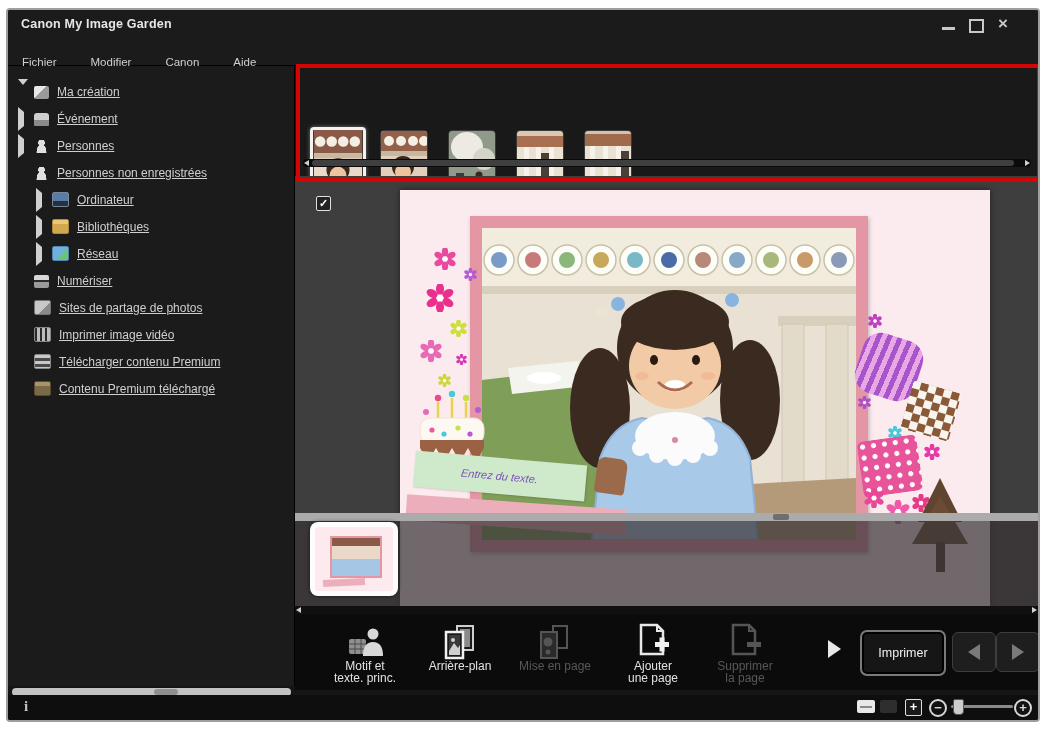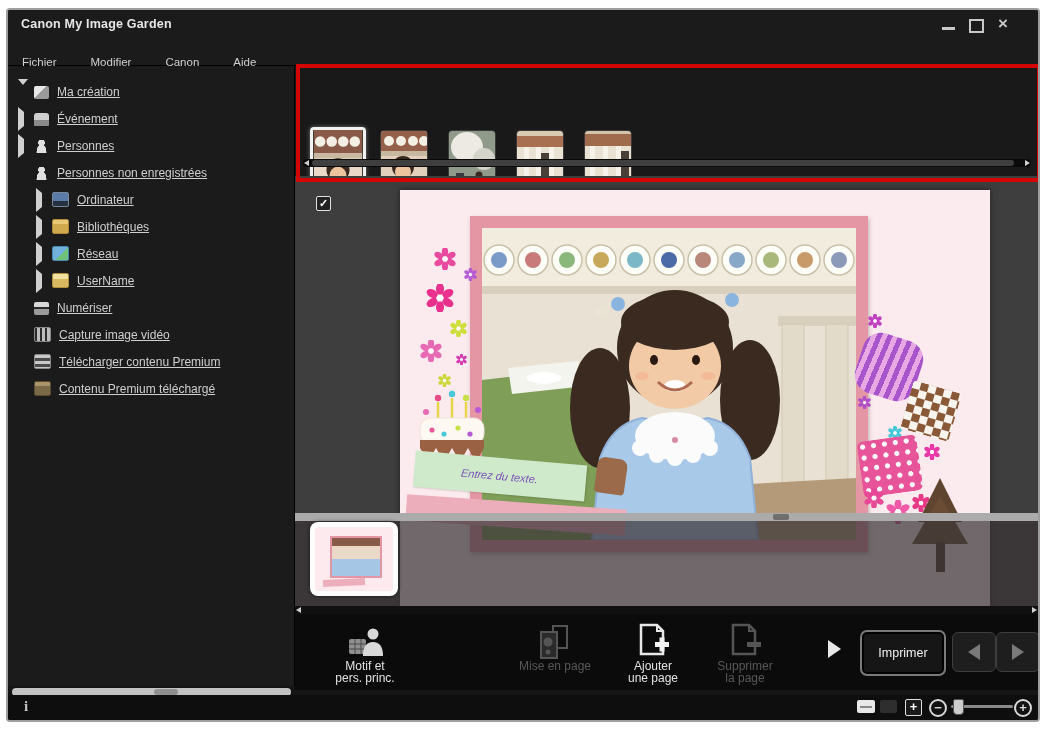--- a/index.html
+++ b/index.html
@@ -165,34 +165,34 @@
     <div class="srow ind1">
       <span class="arrslot"><span class="tri-r"></span></span>
       <span class="sic ic-libraries"></span>
       <span class="lbl">Bibliothèques</span>
     </div>
     <div class="srow ind1">
       <span class="arrslot"><span class="tri-r"></span></span>
       <span class="sic ic-network"></span>
       <span class="lbl">Réseau</span>
     </div>
-    <div class="srow ind1">
-      <span class="arrslot"><span class="tri-r"></span></span>
-      <span class="sic ic-userfolder"></span>
-      <span class="lbl">UserName</span>
-    </div>
     <div class="srow">
       <span class="arrslot"></span>
       <span class="sic ic-scanner"></span>
       <span class="lbl">Numériser</span>
     </div>
     <div class="srow">
       <span class="arrslot"></span>
+      <span class="sic ic-photoshare"></span>
+      <span class="lbl">Sites de partage de photos</span>
+    </div>
+    <div class="srow">
+      <span class="arrslot"></span>
       <span class="sic ic-videocap"></span>
-      <span class="lbl">Capture image vidéo</span>
+      <span class="lbl">Imprimer image vidéo</span>
     </div>
     <div class="srow">
       <span class="arrslot"></span>
       <span class="sic ic-premdl"></span>
       <span class="lbl">Télécharger contenu Premium</span>
     </div>
     <div class="srow">
       <span class="arrslot"></span>
       <span class="sic ic-premct"></span>
       <span class="lbl">Contenu Premium téléchargé</span>
@@ -447,23 +447,37 @@
           <rect x="3" y="13" width="17" height="15" rx="2" fill="#8f8f8f"></rect>
           <line x1="3" y1="18" x2="20" y2="18" stroke="#4a4a4a"></line>
             <line x1="3" y1="23" x2="20" y2="23" stroke="#4a4a4a"></line>
             <line x1="9" y1="13" x2="9" y2="28" stroke="#4a4a4a"></line>
             <line x1="15" y1="13" x2="15" y2="28" stroke="#4a4a4a"></line>
           <circle cx="27" cy="8" r="5.5" fill="#d8d8d8"></circle>
           <path d="M17,30 Q17,16 27,16 Q37,16 37,30 Z" fill="#d8d8d8"></path>
         </svg>
       </div>
       <div class="l1">Motif et</div>
-      <div class="l2">pers. princ.</div>
-    </div>
-
+      <div class="l2">texte. princ.</div>
+    </div>
+
+    <div class="tbtn" style="left:119px">
+      <div class="ic">
+        <svg width="36" height="36" viewBox="0 0 36 36">
+          <rect x="15" y="2" width="16" height="24" fill="#1a1a1a" stroke="#cfcfcf" stroke-width="2"></rect>
+          <rect x="18" y="5" width="10" height="18" fill="#8a8a8a"></rect>
+          <rect x="4" y="8" width="17" height="26" fill="#1a1a1a" stroke="#f0f0f0" stroke-width="2.5"></rect>
+          <rect x="7" y="11" width="11" height="20" fill="#3a3a3a"></rect>
+          <polygon points="7,27 12,19 16,24 18,21 18,31 7,31" fill="#d0d0d0"></polygon>
+          <circle cx="11" cy="16" r="2" fill="#d0d0d0"></circle>
+        </svg>
+      </div>
+      <div class="l1">Arrière-plan</div>
+      <div class="l2"></div>
+    </div>
 
     <div class="tbtn" style="left:312px">
       <div class="ic">
         <svg width="36" height="38" viewBox="0 0 36 38">
           <path d="M6,3 H22 L28,9 V32 H6 Z" fill="none" stroke="#e8e8e8" stroke-width="2.5"></path>
           <path d="M22,3 L22,9 L28,9" fill="none" stroke="#e8e8e8" stroke-width="2"></path>
           <rect x="20" y="20" width="14" height="5" fill="#f2f2f2"></rect>
           <rect x="24.5" y="15.5" width="5" height="14" fill="#f2f2f2"></rect>
         </svg>
       </div>

